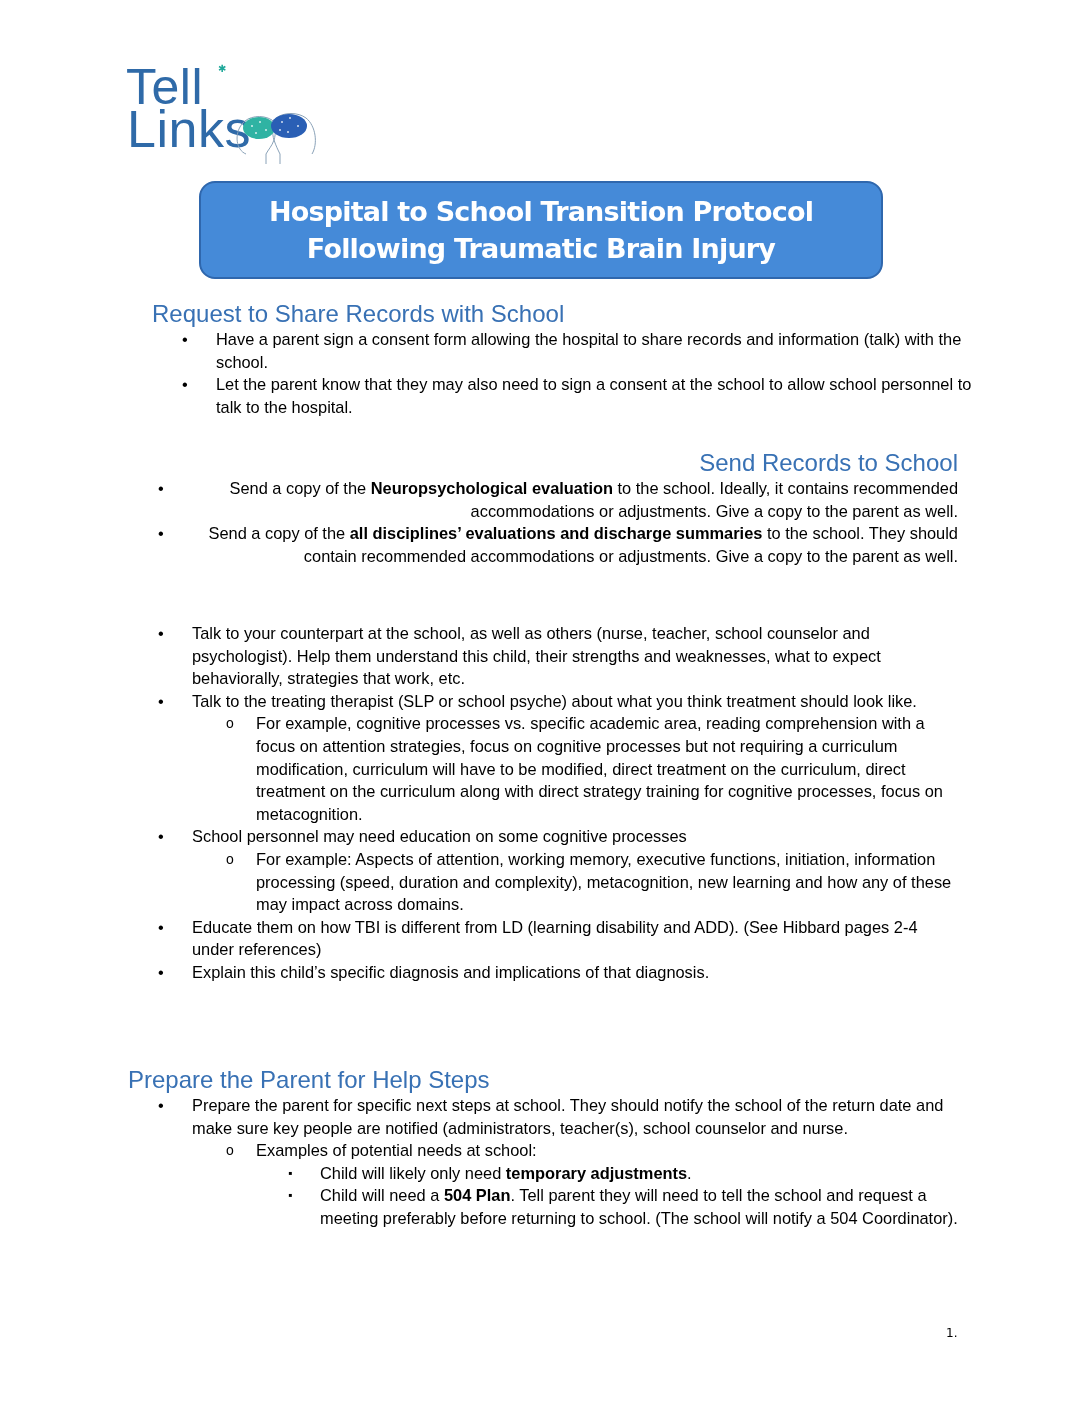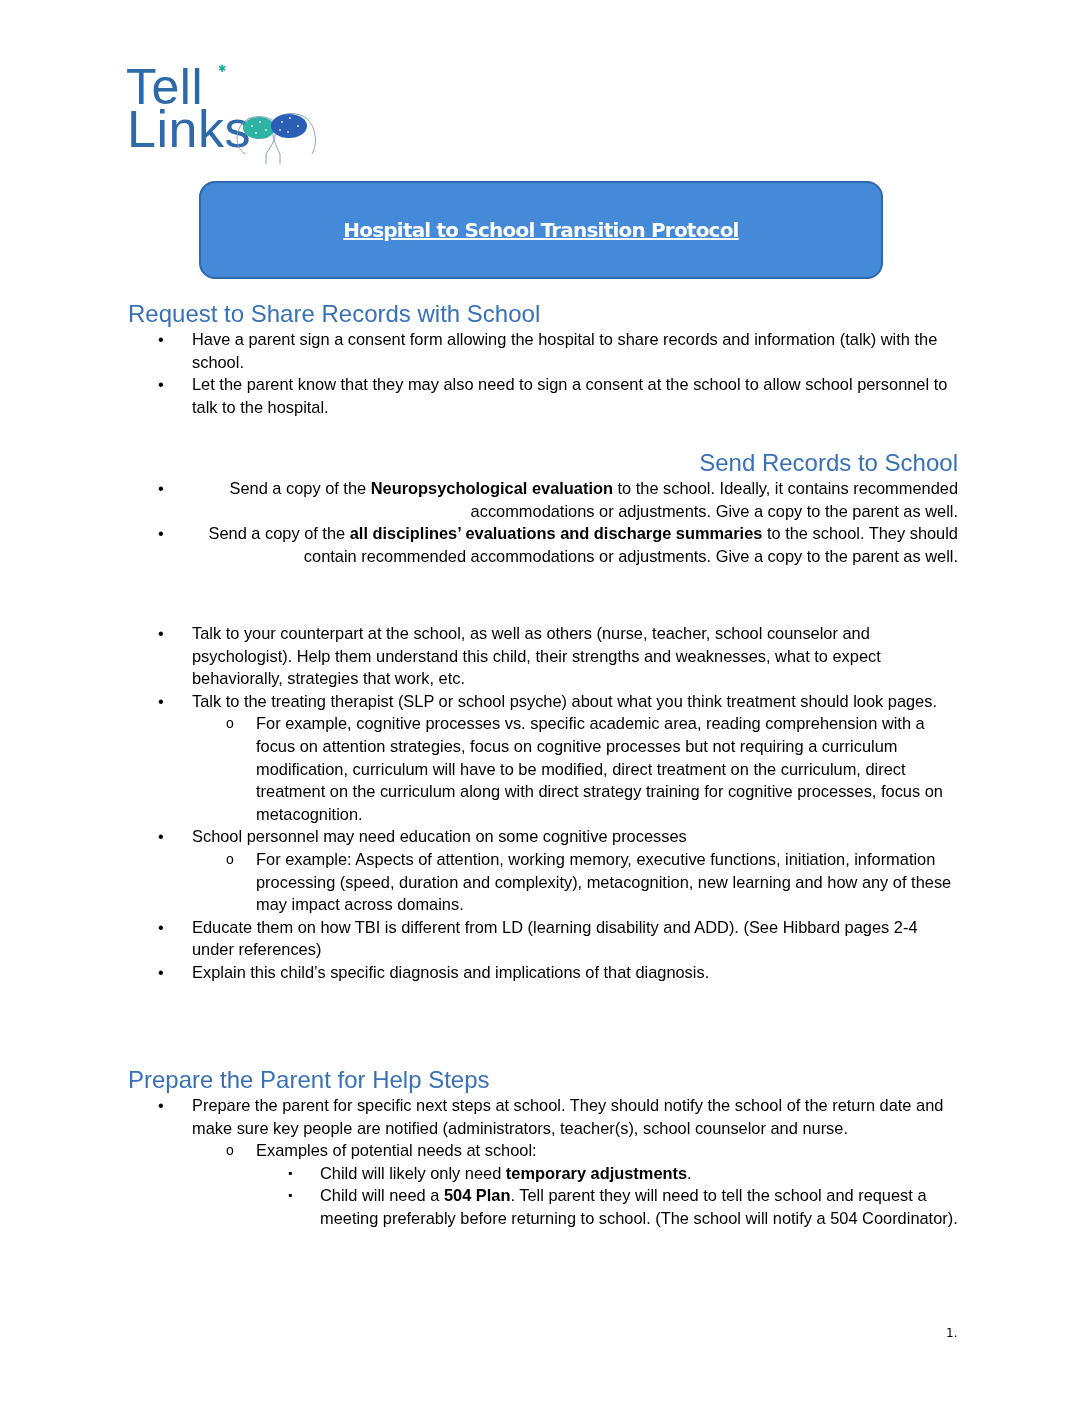--- a/index.html
+++ b/index.html
@@ -10,22 +10,22 @@
                 color: #2f6aa8; font-weight: normal; letter-spacing: 0.5px; }
   .logo-links { position: absolute; left: 1px; top: 48px; font-size: 52px; line-height: 38px;
                 color: #2f6aa8; letter-spacing: 0.5px; }
   .logo-star { position: absolute; left: 92px; top: 2px; color: #1fa89a; font-size: 10px; line-height: 10px; }
   .logo-art { position: absolute; left: 106px; top: 42px; width: 84px; height: 62px; }
 
   .title-box { position: absolute; left: 199px; top: 181px; width: 684px; height: 98px;
                background: #458ad8; border: 2px solid #2f67ad; border-radius: 16px;
                box-sizing: border-box; display: flex; flex-direction: column;
                align-items: center; justify-content: center; }
-  .title-line { color: #fff; font-weight: bold; font-size: 20px; line-height: 37px;
-                font-family: "DejaVu Sans", sans-serif; letter-spacing: -0.8px; text-decoration: underline; }
+  .title-line { color: #fff; font-weight: bold; font-size: 27px; line-height: 37px;
+                font-family: "DejaVu Sans", sans-serif; letter-spacing: -0.8px; }
 
   .section { position: absolute; left: 128px; width: 830px; }
   .heading { color: #3871b4; font-size: 24px; line-height: 26px; margin: 0 0 1px 0; font-weight: normal; }
   ul { margin: 0; padding: 0; list-style: none; }
   .l1 { position: relative; padding-left: 64px; font-size: 16.4px; line-height: 22.6px; }
   .l1 > .bullet { position: absolute; left: 30px; top: 0; }
   .l2 { position: relative; padding-left: 128px; font-size: 16.4px; line-height: 22.6px; }
   .l2 > .bullet { position: absolute; left: 98px; top: 0; font-size: 14px; }
   .l3 { position: relative; padding-left: 192px; font-size: 16.4px; line-height: 22.6px; }
   .l3 > .bullet { position: absolute; left: 160px; top: 0; font-size: 12px; }
@@ -54,42 +54,43 @@
         <circle cx="58" cy="14" r="1"></circle>
         <circle cx="66" cy="22" r="1"></circle>
         <circle cx="56" cy="28" r="1"></circle>
         <circle cx="48" cy="26" r="1"></circle>
     </g>
   </svg>
 </div>
 
 <div class="title-box">
   <div class="title-line">Hospital to School Transition Protocol</div>
+  <div class="title-line">Following Traumatic Brain Injury</div>
 </div>
 
-<div class="section" style="top:301px;">
+<div class="section" style="top:301px;margin-left:24px;">
   <h2 class="heading">Request to Share Records with School</h2>
   <ul>
     <li class="l1"><span class="bullet">•</span><span>Have a parent sign a consent form allowing the hospital to share records and information (talk) with the school.</span></li>
     <li class="l1"><span class="bullet">•</span><span>Let the parent know that they may also need to sign a consent at the school to allow school personnel to talk to the hospital.</span></li>
   </ul>
 </div>
 
 <div class="section" style="top:450px;text-align:right;">
   <h2 class="heading">Send Records to School</h2>
   <ul>
     <li class="l1"><span class="bullet">•</span><span>Send a copy of the </span><b>Neuropsychological evaluation</b><span> to the school. Ideally, it contains recommended accommodations or adjustments.  Give a copy to the parent as well.</span></li>
     <li class="l1"><span class="bullet">•</span><span>Send a copy of the </span><b>all disciplines’ evaluations and discharge summaries</b><span> to the school. They should contain recommended accommodations or adjustments.  Give a copy to the parent as well.</span></li>
   </ul>
 </div>
 
 <div class="section" style="top:622px;">
   <ul>
     <li class="l1"><span class="bullet">•</span><span>Talk to your counterpart at the school, as well as others (nurse, teacher, school counselor and psychologist). Help them understand this child, their strengths and weaknesses, what to expect behaviorally, strategies that work, etc.</span></li>
-    <li class="l1"><span class="bullet">•</span><span>Talk to the treating therapist (SLP or school psyche) about what you think treatment should look pages.</span></li>
+    <li class="l1"><span class="bullet">•</span><span>Talk to the treating therapist (SLP or school psyche) about what you think treatment should look like.</span></li>
     <li class="l2"><span class="bullet">o</span><span>For example, cognitive processes vs. specific academic area, reading comprehension with a focus on attention strategies, focus on cognitive processes but not requiring a curriculum modification, curriculum will have to be modified, direct treatment on the curriculum, direct treatment on the curriculum along with direct strategy training for cognitive processes, focus on metacognition.</span></li>
     <li class="l1"><span class="bullet">•</span><span>School personnel may need education on some cognitive processes</span></li>
     <li class="l2"><span class="bullet">o</span><span>For example: Aspects of attention, working memory, executive functions, initiation, information processing (speed, duration and complexity), metacognition, new learning and how any of these may impact across domains.</span></li>
     <li class="l1"><span class="bullet">•</span><span>Educate them on how TBI is different from LD (learning disability and ADD). (See Hibbard pages 2-4 under references)</span></li>
     <li class="l1"><span class="bullet">•</span><span>Explain this child’s specific diagnosis and implications of that diagnosis.</span></li>
   </ul>
 </div>
 
 <div class="section" style="top:1067px;">
   <h2 class="heading">Prepare the Parent for Help Steps</h2>

